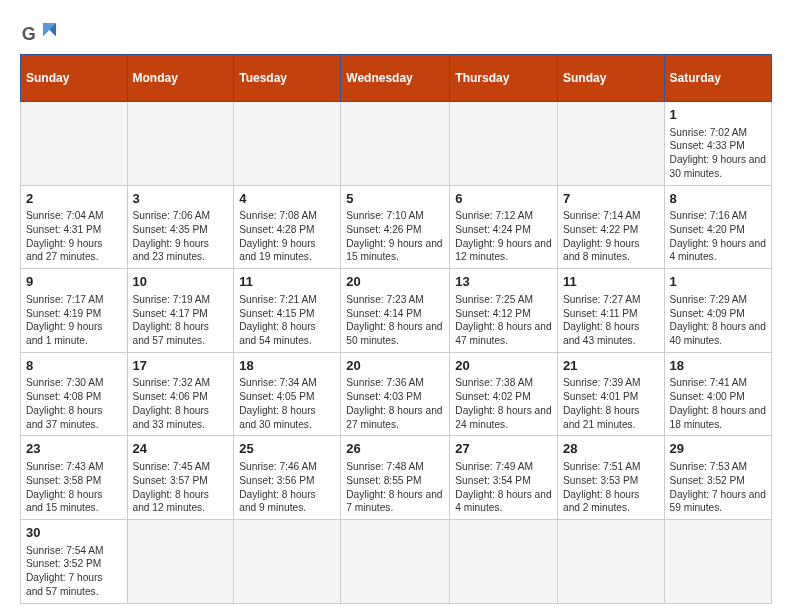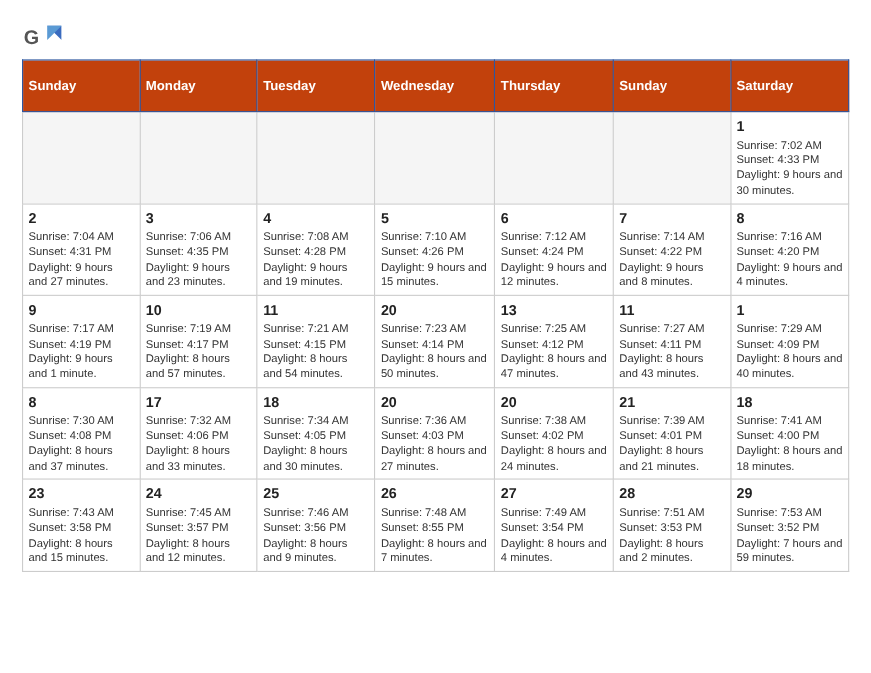--- a/index.html
+++ b/index.html
@@ -317,15 +317,29 @@
 Sunset: 3:53 PM
 Daylight: 8 hours and 2 minutes.</div>
           </td>
           <td>
             <span class="day-number">29</span>
             <div class="day-info">Sunrise: 7:53 AM
 Sunset: 3:52 PM
 Daylight: 7 hours and 59 minutes.</div>
           </td>
         </tr>
+        <tr class="last-row">
+          <td>
+            <span class="day-number">30</span>
+            <div class="day-info">Sunrise: 7:54 AM
+Sunset: 3:52 PM
+Daylight: 7 hours and 57 minutes.</div>
+          </td>
+          <td class="empty"></td>
+          <td class="empty"></td>
+          <td class="empty"></td>
+          <td class="empty"></td>
+          <td class="empty"></td>
+          <td class="empty"></td>
+        </tr>
       </tbody>
   </table>
 </div>
 
 </body></html>

